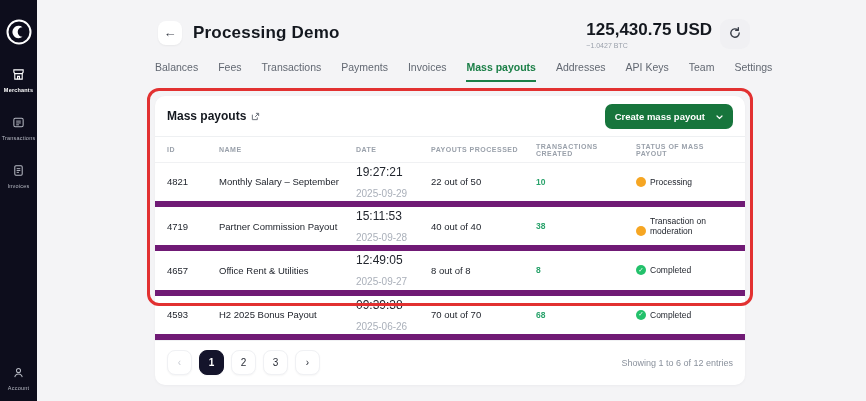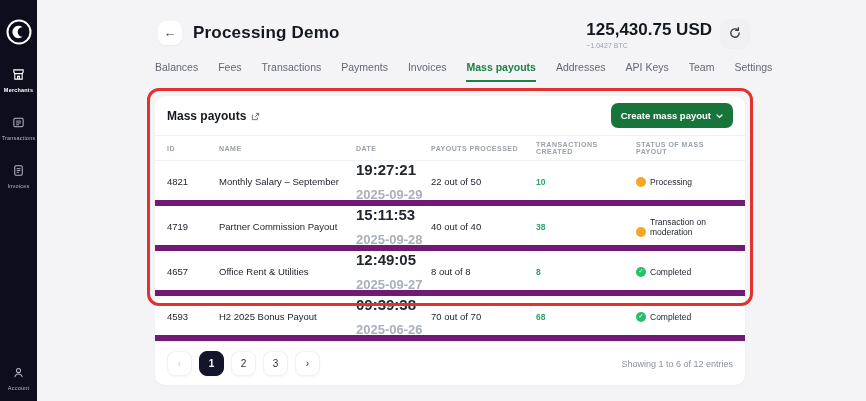--- a/index.html
+++ b/index.html
@@ -26,30 +26,30 @@
   
   .tabs { position:absolute; left:155px; top:61px; display:flex; gap:20px; }
   .tab { font-size:10.5px; color:#626872; cursor:pointer; padding-bottom:7px; white-space:nowrap; }
   .tab.active { color:#1b7f47; font-weight:bold; border-bottom:2px solid #1b7f47; }
 
   
   .card { position:absolute; left:155px; top:96px; width:590px; height:289px; background:#ffffff; border-radius:10px; display:flex; flex-direction:column; box-shadow:0 1px 3px rgba(20,20,40,.04); }
   .card-head { height:42px; display:flex; align-items:center; justify-content:space-between; padding:0 12px; border-bottom:1px solid #eef0f2; }
   .card-title-wrap { display:flex; align-items:center; gap:5px; }
   .card-title { font-size:12px; font-weight:bold; color:#14181f; }
-  .create-btn { background:#17753c; color:#ffffff; border:none; border-radius:7px; font-size:9.5px; font-weight:bold; padding:7px 10px; display:flex; align-items:center; gap:5px; cursor:pointer; font-family:inherit; }
+  .create-btn { background:#17753c; color:#ffffff; border:none; border-radius:7px; font-size:9.5px; font-weight:bold; padding:7px 10px; display:flex; align-items:center; gap:11px; cursor:pointer; font-family:inherit; }
 
   .trow { display:grid; grid-template-columns:52px 137px 75px 105px 100px 1fr; align-items:center; padding:0 12px; }
   .cols-head { height:26px; border-bottom:1px solid #f0f1f3; }
   .col-h { font-size:7px; letter-spacing:.5px; color:#9aa1ab; font-weight:bold; }
   .row { height:45px; border-bottom:6px solid #701a75; }
   .row:last-of-type { border-bottom:none; }
   .cell { font-size:9.5px; color:#22262e; }
-  .cell-date .t { font-size:15px; font-weight:bold; color:#22262e; }
-  .cell-date .d { font-size:13px; color:#aab0ba; margin-top:9px;font-weight:bold; }
+  .cell-date .t { font-size:12px; font-weight:normal; color:#22262e; }
+  .cell-date .d { font-size:10px; color:#aab0ba; margin-top:9px; }
   .cell-tx { font-size:8.5px; color:#29a26b; font-weight:bold; }
   .cell-status { display:flex; align-items:flex-end; gap:4px; font-size:8.5px; color:#22262e; }
   .status-dot { width:10px; height:10px; border-radius:50%; display:flex; align-items:center; justify-content:center; color:#ffffff; font-size:6.5px; line-height:1; flex:0 0 auto; }
 
   
   .pager { margin-top:auto; border-top:1px solid #f0f1f3; height:46px; display:flex; align-items:center; justify-content:space-between; padding:0 12px; }
   .pager-left { display:flex; gap:7px; }
   .pg-btn { width:25px; height:25px; border-radius:8px; background:#ffffff; border:1px solid #f0f1f4; box-shadow:0 1px 2px rgba(0,0,0,.04); font-size:10px; color:#2a2e38; cursor:pointer; display:flex; align-items:center; justify-content:center; font-family:inherit; }
   .pg-btn.active { background:#14142b; color:#ffffff; border-color:#14142b; font-weight:bold; }
   .pg-btn.disabled { color:#c8ccd3; cursor:default; }

